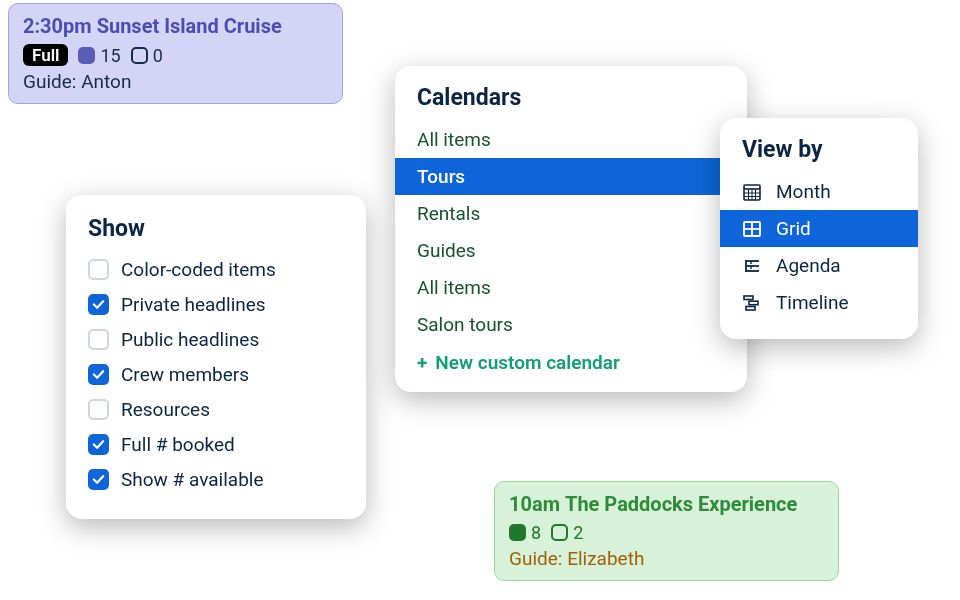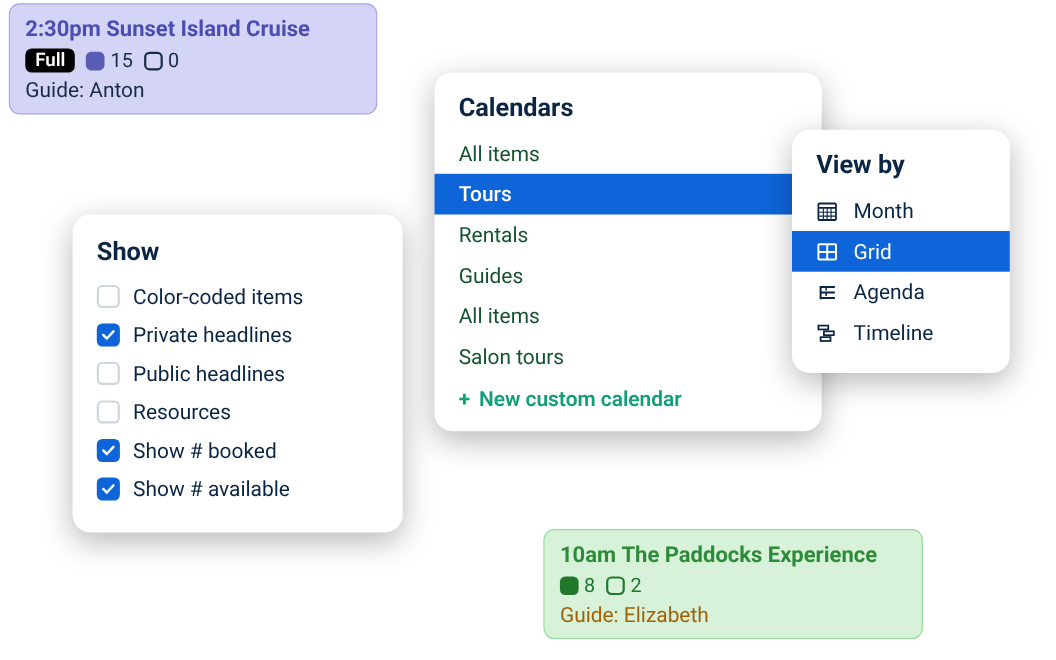--- a/index.html
+++ b/index.html
@@ -226,30 +226,38 @@
             <path d="M2 7 L5.5 10.5 L12 3.5" stroke="#fff" stroke-width="2.4" fill="none" stroke-linecap="round" stroke-linejoin="round"></path>
           </svg>
         </span>
         <span>Private headlines</span>
       </div>
       <div class="checkbox-row">
         <span class="checkbox unchecked"></span>
         <span>Public headlines</span>
       </div>
       <div class="checkbox-row">
-        <span class="checkbox unchecked"></span>
-        <span>Resources</span>
-      </div>
-      <div class="checkbox-row">
         <span class="checkbox checked">
           <svg viewBox="0 0 14 14">
             <path d="M2 7 L5.5 10.5 L12 3.5" stroke="#fff" stroke-width="2.4" fill="none" stroke-linecap="round" stroke-linejoin="round"></path>
           </svg>
         </span>
-        <span>Show # booked</span>
+        <span>Crew members</span>
+      </div>
+      <div class="checkbox-row">
+        <span class="checkbox unchecked"></span>
+        <span>Resources</span>
+      </div>
+      <div class="checkbox-row">
+        <span class="checkbox checked">
+          <svg viewBox="0 0 14 14">
+            <path d="M2 7 L5.5 10.5 L12 3.5" stroke="#fff" stroke-width="2.4" fill="none" stroke-linecap="round" stroke-linejoin="round"></path>
+          </svg>
+        </span>
+        <span>Full # booked</span>
       </div>
       <div class="checkbox-row">
         <span class="checkbox checked">
           <svg viewBox="0 0 14 14">
             <path d="M2 7 L5.5 10.5 L12 3.5" stroke="#fff" stroke-width="2.4" fill="none" stroke-linecap="round" stroke-linejoin="round"></path>
           </svg>
         </span>
         <span>Show # available</span>
       </div>
     </div>

